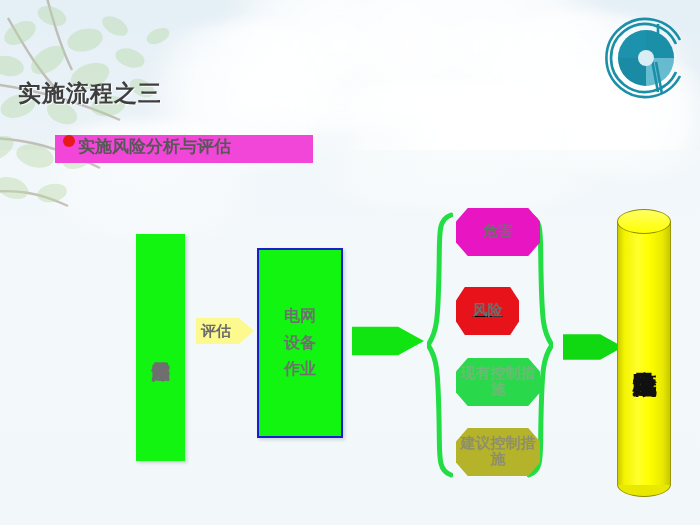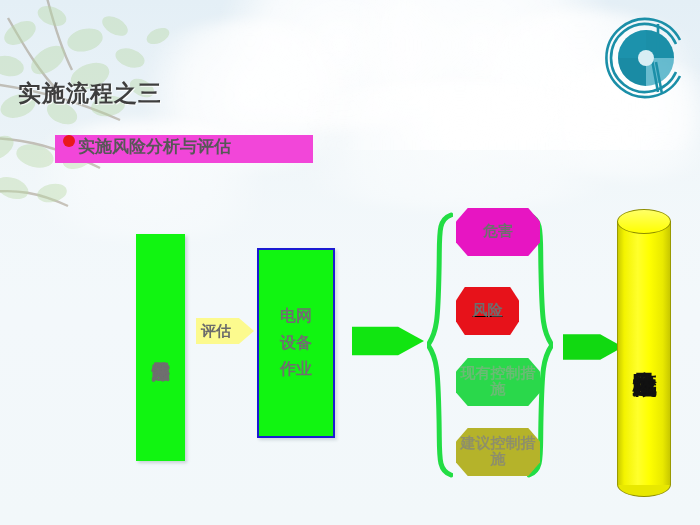--- a/index.html
+++ b/index.html
@@ -141,21 +141,21 @@
     font-size: 15px;
     font-weight: bold;
     color: #6b6b6b;
     white-space: nowrap;
   }
   
   .box-blue {
     position: absolute;
     left: 257px;
     top: 248px;
-    width: 78px;
+    width: 86px;
     height: 190px;
     background: #11f511;
     border: 2px solid #1b1bd2;
     box-sizing: border-box;
     display: flex;
     flex-direction: column;
     align-items: center;
     justify-content: center;
     gap: 10px;
     box-shadow: 2px 2px 3px rgba(120,140,150,0.3);

